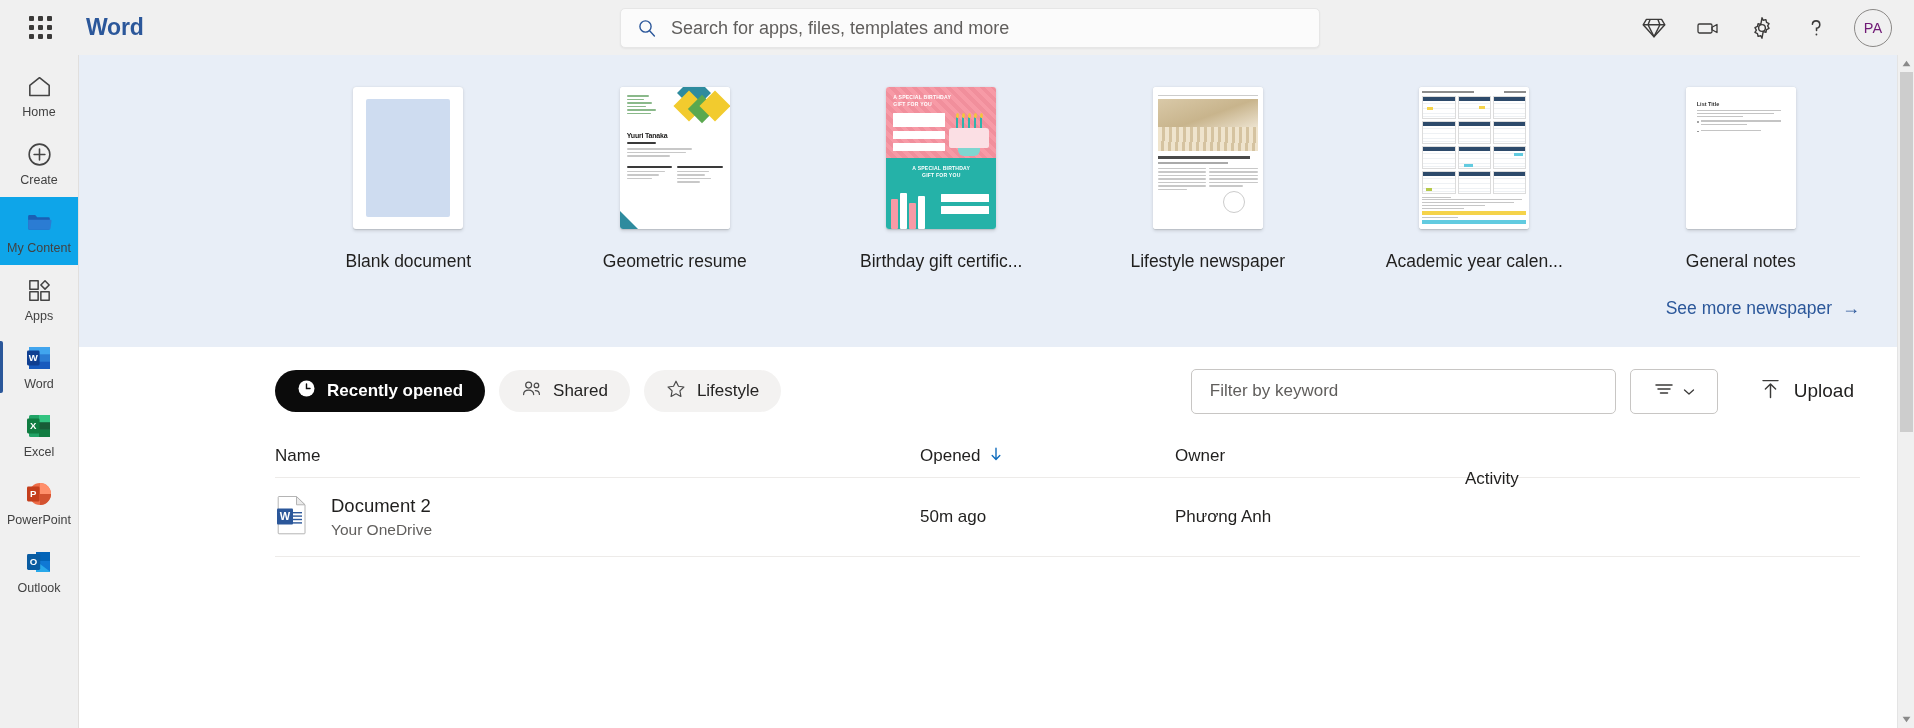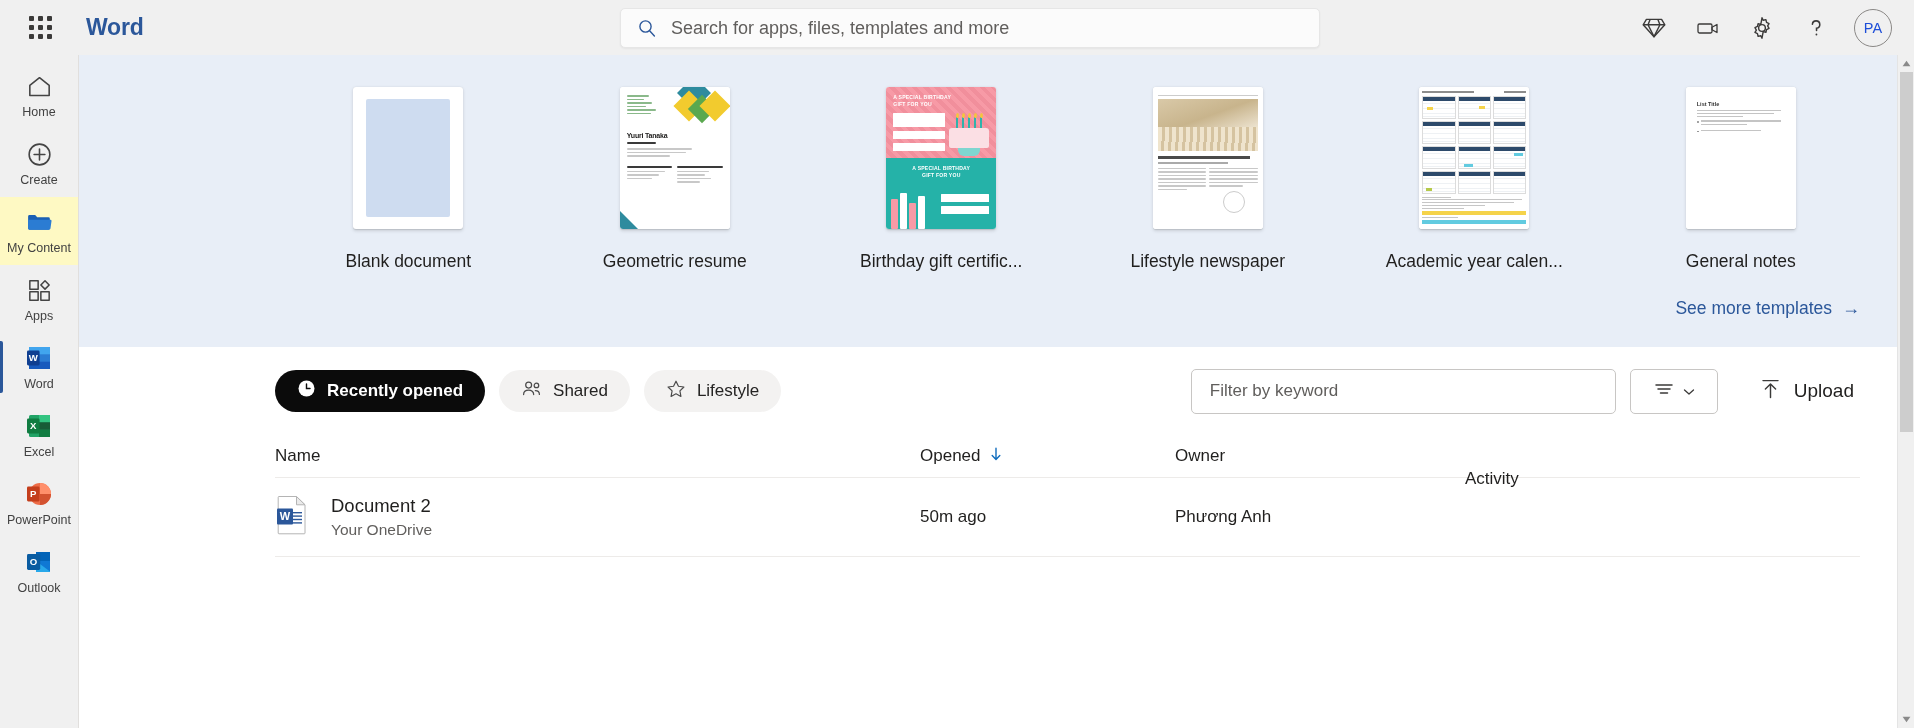--- a/index.html
+++ b/index.html
@@ -48,39 +48,39 @@
     margin-left: auto; display: flex; align-items: center; gap: 6px; padding-right: 22px;
   }
   .ticon {
     width: 48px; height: 48px; display: flex; align-items: center; justify-content: center;
     cursor: pointer; border-radius: 4px;
   }
   .avatar {
     width: 38px; height: 38px; border-radius: 50%;
     border: 1px solid #8a8886; background: #f0f0f0;
     display: flex; align-items: center; justify-content: center;
-    font-size: 14.5px; color: #1d4ed8; cursor: pointer; margin-left: 8px;
+    font-size: 14.5px; color: #701a75; cursor: pointer; margin-left: 8px;
   }
 
   
   .body-row { flex: 1; display: flex; min-height: 0; }
 
   
   .sidebar {
     width: 79px; min-width: 79px; background: #f0f0f0;
     border-right: 1px solid #e1dfdd;
     display: flex; flex-direction: column; align-items: stretch;
     padding-top: 6px; position: relative; z-index: 10;
   }
   .nav-item {
     height: 68px; display: flex; flex-direction: column;
     align-items: center; justify-content: center; gap: 5px;
     cursor: pointer; position: relative;
   }
-  .nav-item.active { background: #fef9c3; }
+  .nav-item.active { background: #0ea5e9; }
   .nav-item.railmark::before {
     content: ""; position: absolute; left: 0; top: 8px; bottom: 8px;
     width: 3px; background: #2b579a; border-radius: 0 2px 2px 0;
   }
   .nav-label {
     font-size: 12.5px; color: #424242; line-height: 1; white-space: nowrap;
   }
   .nav-ico { height: 30px; display: flex; align-items: center; justify-content: center; }
 
   
@@ -657,21 +657,21 @@
                       </span>
                     </div>
                 </div>
               </div>
               <div class="tpl-name">General notes</div>
             </div>
 
           </div>
 
           <div class="see-more">
-            <a><span>See more templates</span><span class="arr">→</span></a>
+            <a><span>See more newspaper</span><span class="arr">→</span></a>
           </div>
         </div>
 
         <div class="files">
 
           <div class="pillrow">
             <div class="pill active">
               <span>
                 <svg width="19" height="19" viewBox="0 0 20 20">
                     <circle cx="10" cy="10" r="8.4" fill="#fff"></circle>

